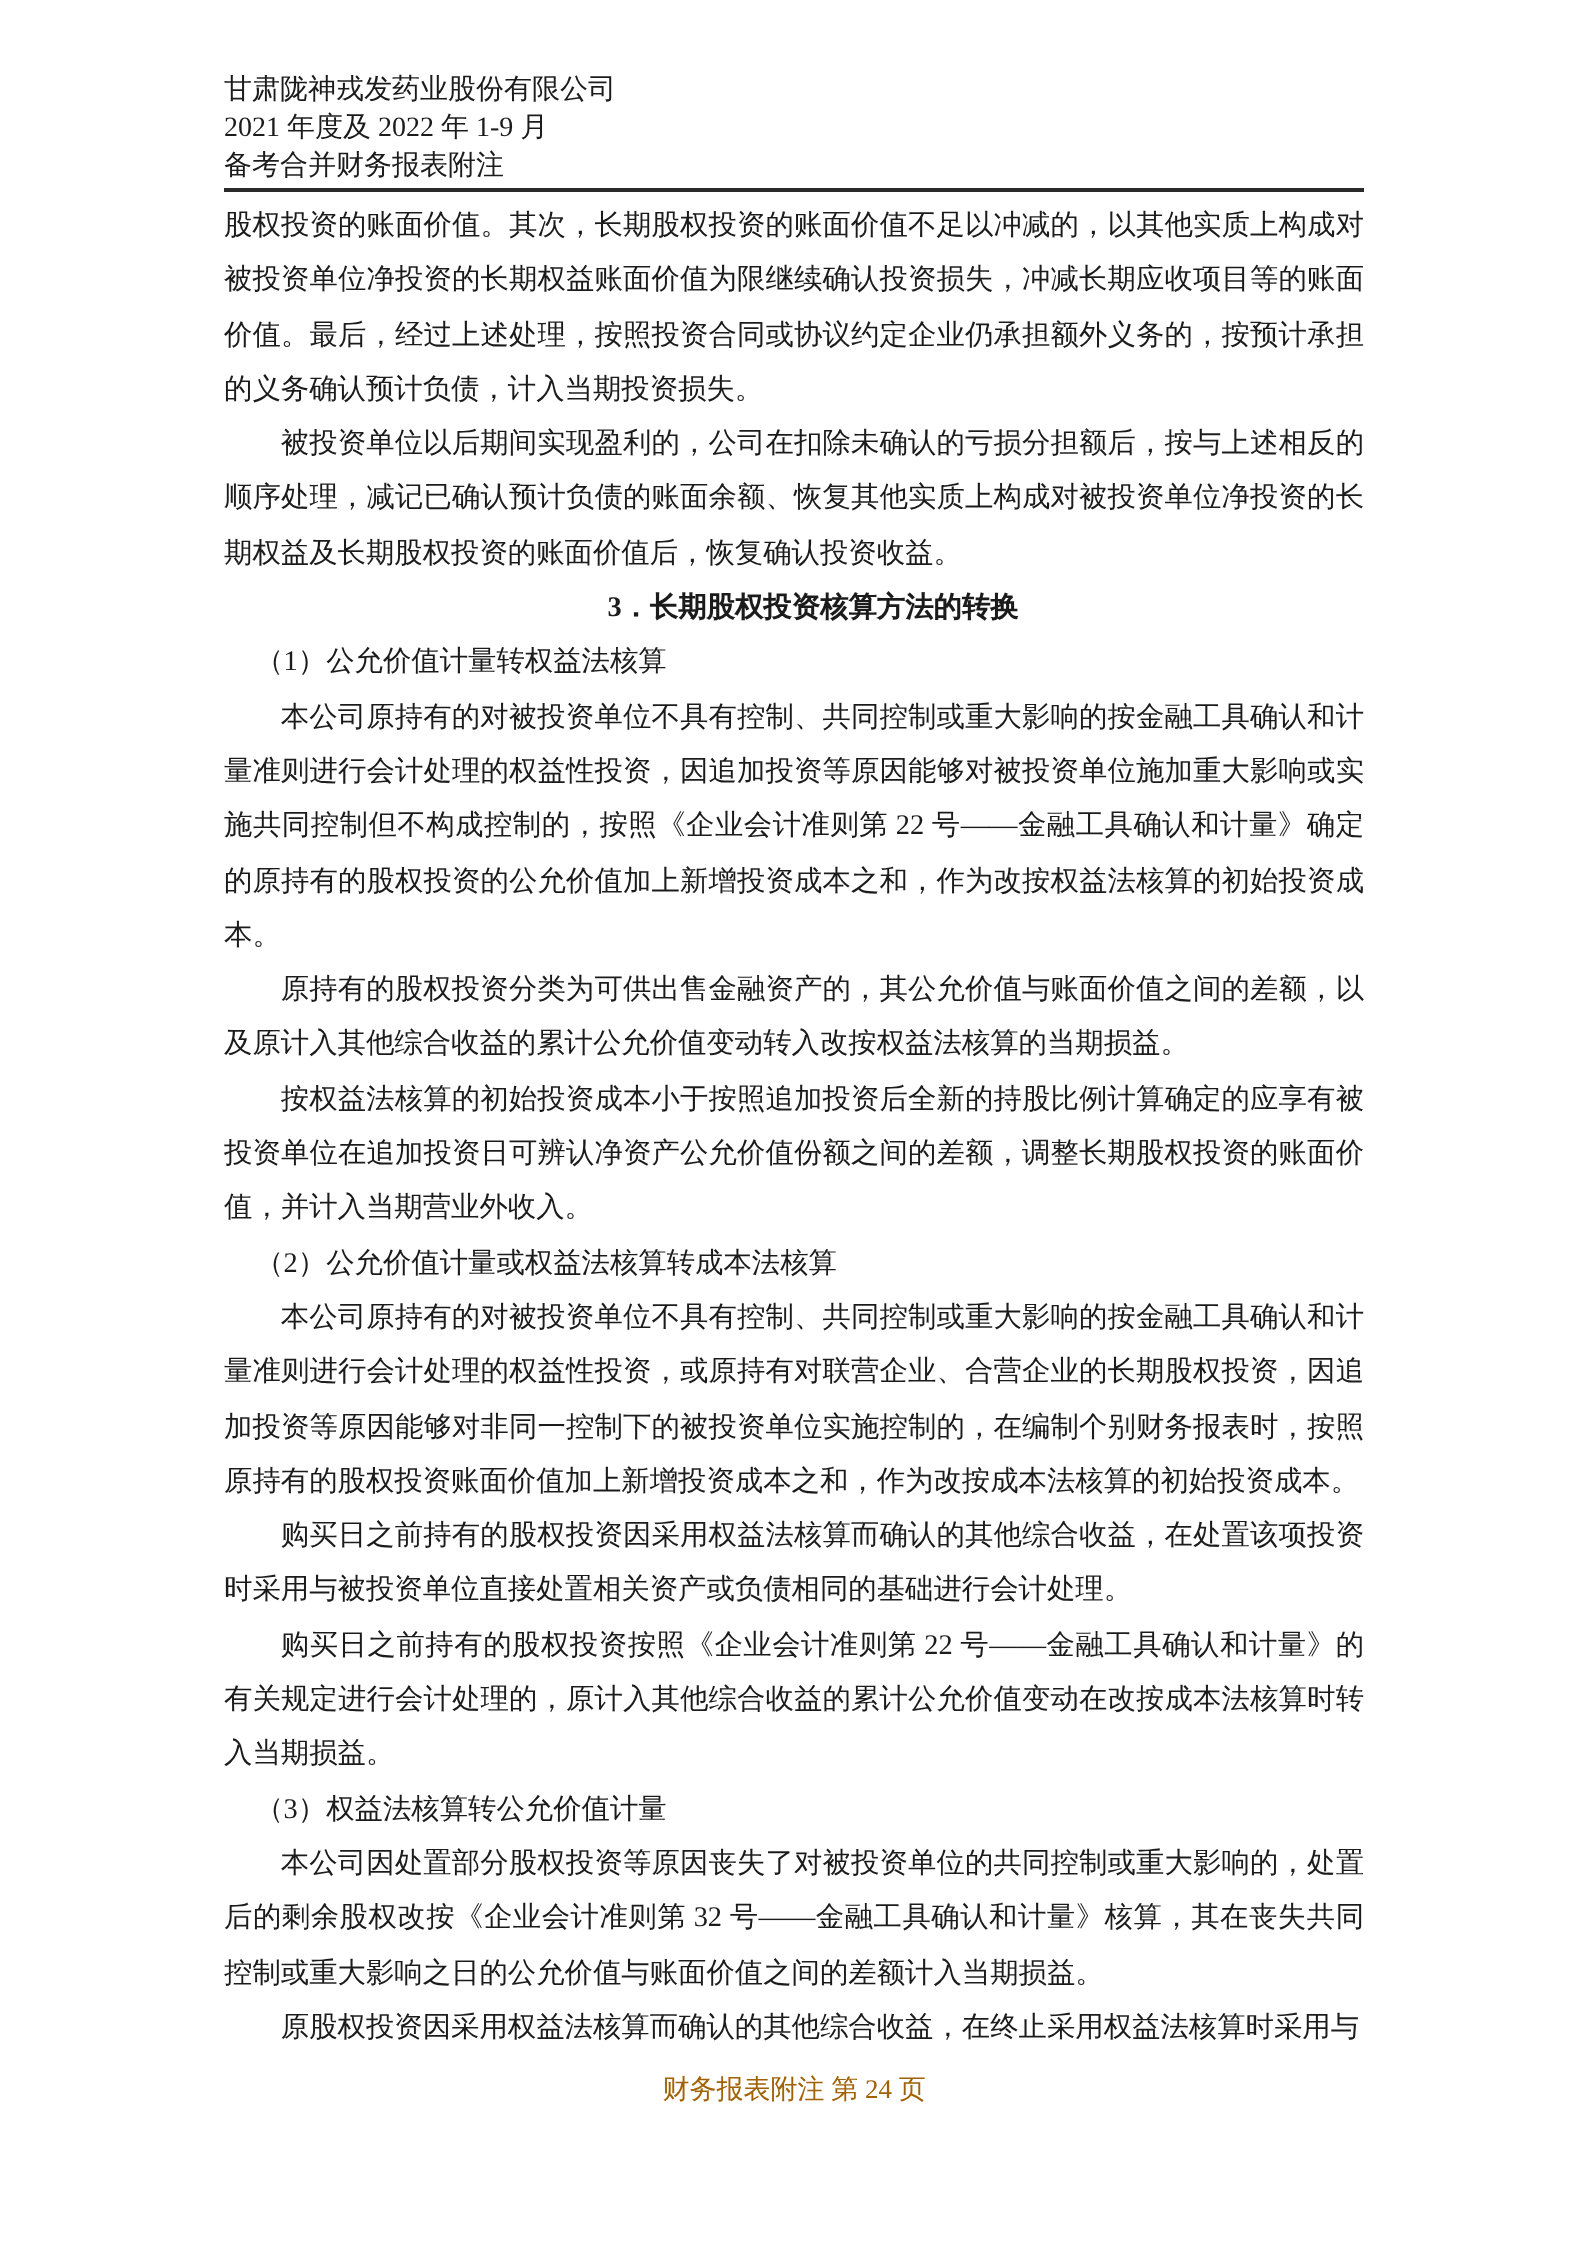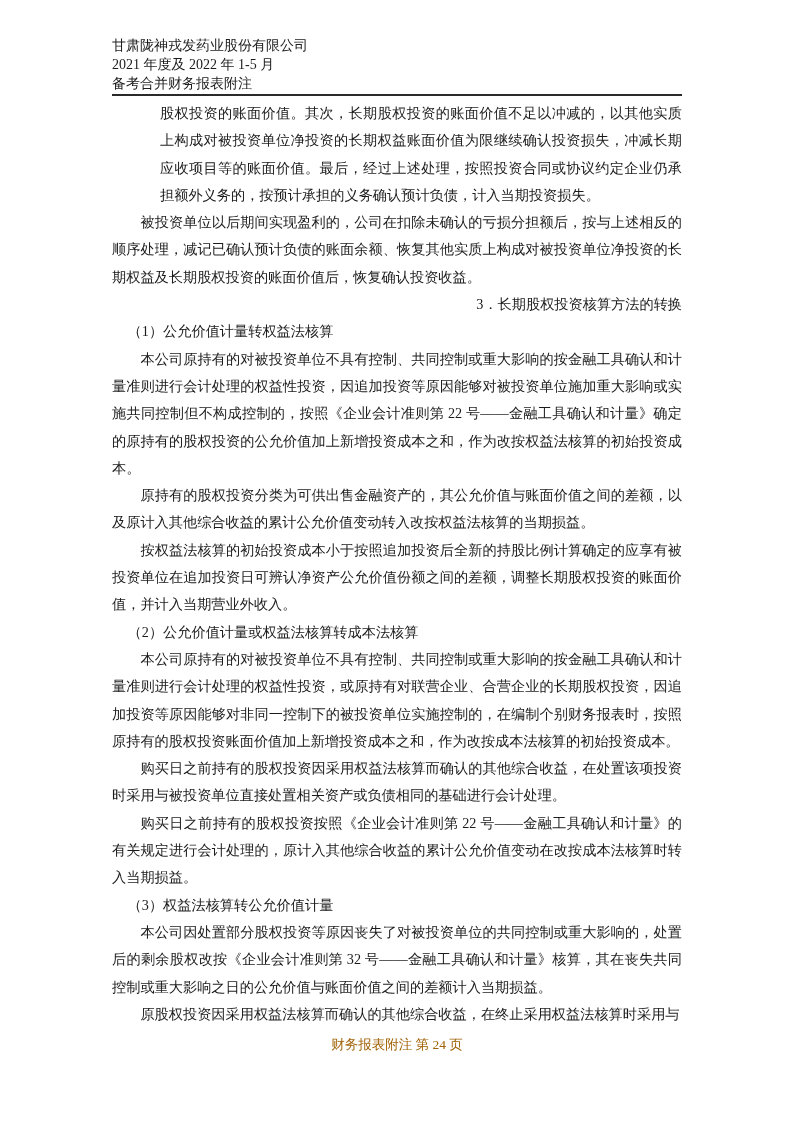--- a/index.html
+++ b/index.html
@@ -37,26 +37,26 @@
     width: 570px;
     font-size: 14.2px;
     line-height: 27.3px;
     text-align: justify;
     text-justify: inter-ideograph;
   }
   .doc-body p {
     margin: 0;
     padding: 0;
   }
-  .doc-body p.flush   { text-indent: 0; margin-left: 48px; }
+  .doc-body p.flush   { text-indent: 0; }
   .doc-body p.indent  { text-indent: 2em; }
   .doc-body p.heading-number {
     text-indent: 1.35em;
-    font-weight: 400;
-    text-align: right;
+    font-weight: 700;
+    text-align: center;
   }
   .doc-body p.heading-paren {
     text-indent: 1.1em;
     text-align: left;
   }
   
   .doc-footer {
     position: absolute;
     left: 112px;
     top: 1036px;
@@ -67,21 +67,21 @@
     color: #a16207;
   }
 </style>
 </head>
 <body>
 
 <div class="page">
 
   <div class="doc-header">
     <div class="hline">甘肃陇神戎发药业股份有限公司</div>
-    <div class="hline">2021 年度及 2022 年 1-5 月</div>
+    <div class="hline">2021 年度及 2022 年 1-9 月</div>
     <div class="hline">备考合并财务报表附注</div>
   </div>
 
   <div class="doc-body">
       <p class="flush">股权投资的账面价值。其次，长期股权投资的账面价值不足以冲减的，以其他实质上构成对被投资单位净投资的长期权益账面价值为限继续确认投资损失，冲减长期应收项目等的账面价值。最后，经过上述处理，按照投资合同或协议约定企业仍承担额外义务的，按预计承担的义务确认预计负债，计入当期投资损失。</p>
       <p class="indent">被投资单位以后期间实现盈利的，公司在扣除未确认的亏损分担额后，按与上述相反的顺序处理，减记已确认预计负债的账面余额、恢复其他实质上构成对被投资单位净投资的长期权益及长期股权投资的账面价值后，恢复确认投资收益。</p>
       <p class="heading-number">3．长期股权投资核算方法的转换</p>
       <p class="heading-paren">（1）公允价值计量转权益法核算</p>
       <p class="indent">本公司原持有的对被投资单位不具有控制、共同控制或重大影响的按金融工具确认和计量准则进行会计处理的权益性投资，因追加投资等原因能够对被投资单位施加重大影响或实施共同控制但不构成控制的，按照《企业会计准则第 22 号——金融工具确认和计量》确定的原持有的股权投资的公允价值加上新增投资成本之和，作为改按权益法核算的初始投资成本。</p>
       <p class="indent">原持有的股权投资分类为可供出售金融资产的，其公允价值与账面价值之间的差额，以及原计入其他综合收益的累计公允价值变动转入改按权益法核算的当期损益。</p>

